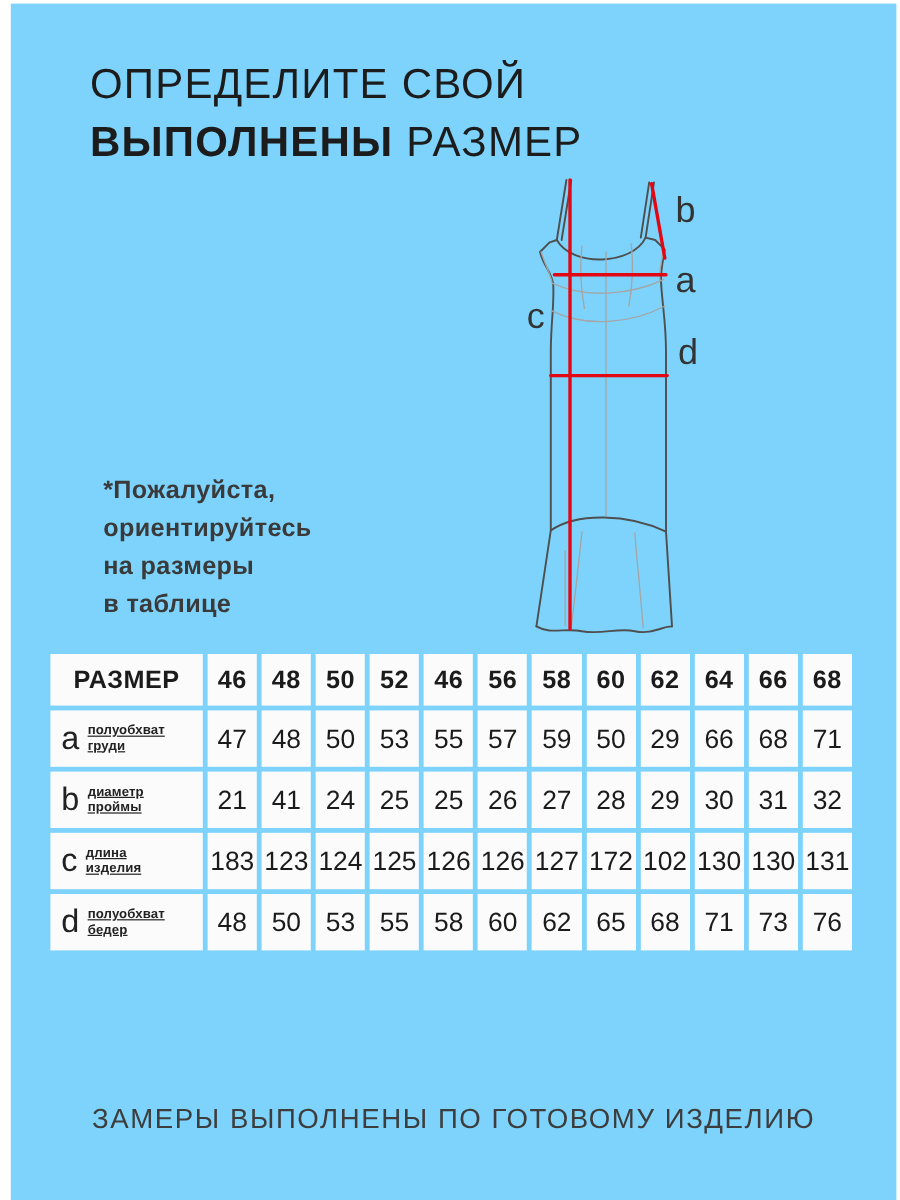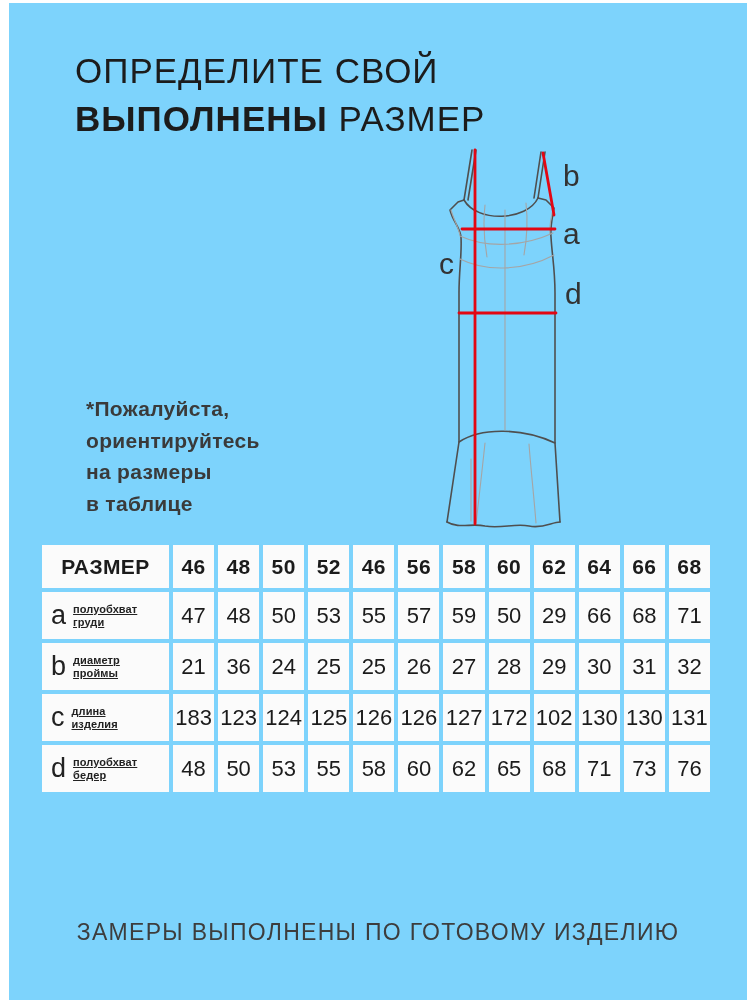--- a/index.html
+++ b/index.html
@@ -144,21 +144,21 @@
       <div class="cell val">29</div>
       <div class="cell val">66</div>
       <div class="cell val">68</div>
       <div class="cell val">71</div>
       <div class="cell row-label">
         <span class="letter">b</span>
         <span class="desc">диаметр
 проймы</span>
       </div>
       <div class="cell val">21</div>
-      <div class="cell val">36</div>
+      <div class="cell val">41</div>
       <div class="cell val">24</div>
       <div class="cell val">25</div>
       <div class="cell val">25</div>
       <div class="cell val">26</div>
       <div class="cell val">27</div>
       <div class="cell val">28</div>
       <div class="cell val">29</div>
       <div class="cell val">30</div>
       <div class="cell val">31</div>
       <div class="cell val">32</div>

